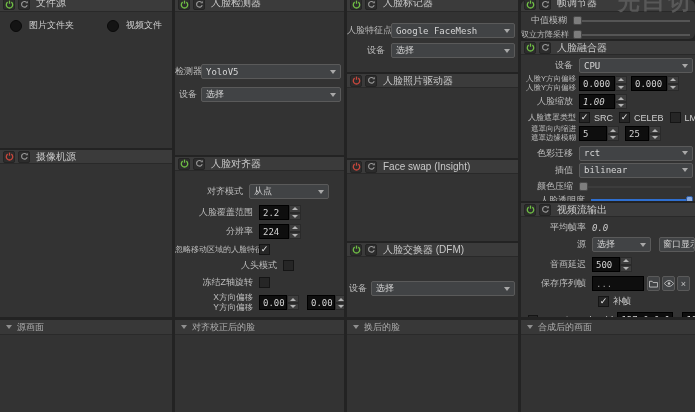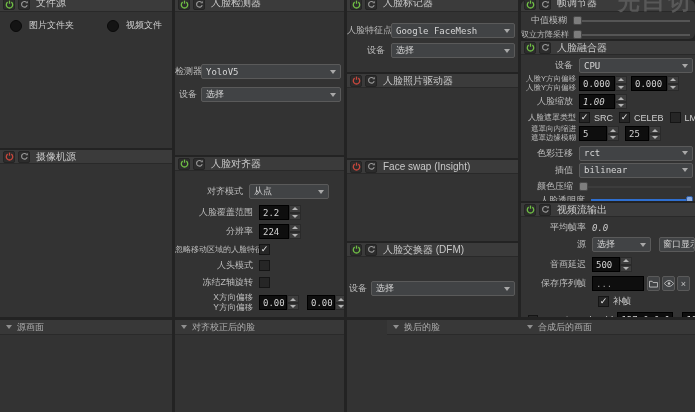--- a/index.html
+++ b/index.html
@@ -175,21 +175,21 @@
       <span class="sbs">
           <span class="sb up"></span>
           <span class="sb dn"></span>
         </span>
     </div>
   </div>
   <div class="r" style="margin:5px 3px 0 0;">
     <span class="lb" style="width:84px;font-size:8px;">忽略移动区域的人脸特征点</span>
     <span class="chk">✓</span>
   </div>
-  <div class="r" style="margin:4px 3px 0 0;">
+  <div class="r" style="margin:4px 3px 0 0;padding-left:24px;">
     <span class="lb" style="width:84px;">人头模式</span>
     <span class="chk"></span>
   </div>
   <div class="r" style="margin:4px 3px 0 0;">
     <span class="lb" style="width:84px;">冻结Z轴旋转</span>
     <span class="chk"></span>
   </div>
   <div class="r" style="margin:4px 3px 0 0;">
     <span class="lb lb2" style="width:84px;font-size:8.5px;">
       <div>X方向偏移</div>
@@ -526,21 +526,21 @@
     <span class="tri"></span>
     <span class="vt">源画面</span>
   </div>
 </div>
 <div class="panel" style="left:175px;top:320px;width:169px;height:92px;">
   <div class="vtb">
     <span class="tri"></span>
     <span class="vt">对齐校正后的脸</span>
   </div>
 </div>
-<div class="panel" style="left:347px;top:320px;width:171px;height:92px;padding-left:40px;">
+<div class="panel" style="left:347px;top:320px;width:171px;height:92px;">
   <div class="vtb">
     <span class="tri"></span>
     <span class="vt">换后的脸</span>
   </div>
 </div>
 <div class="panel" style="left:521px;top:320px;width:174px;height:92px;">
   <div class="vtb">
     <span class="tri"></span>
     <span class="vt">合成后的画面</span>
   </div>

